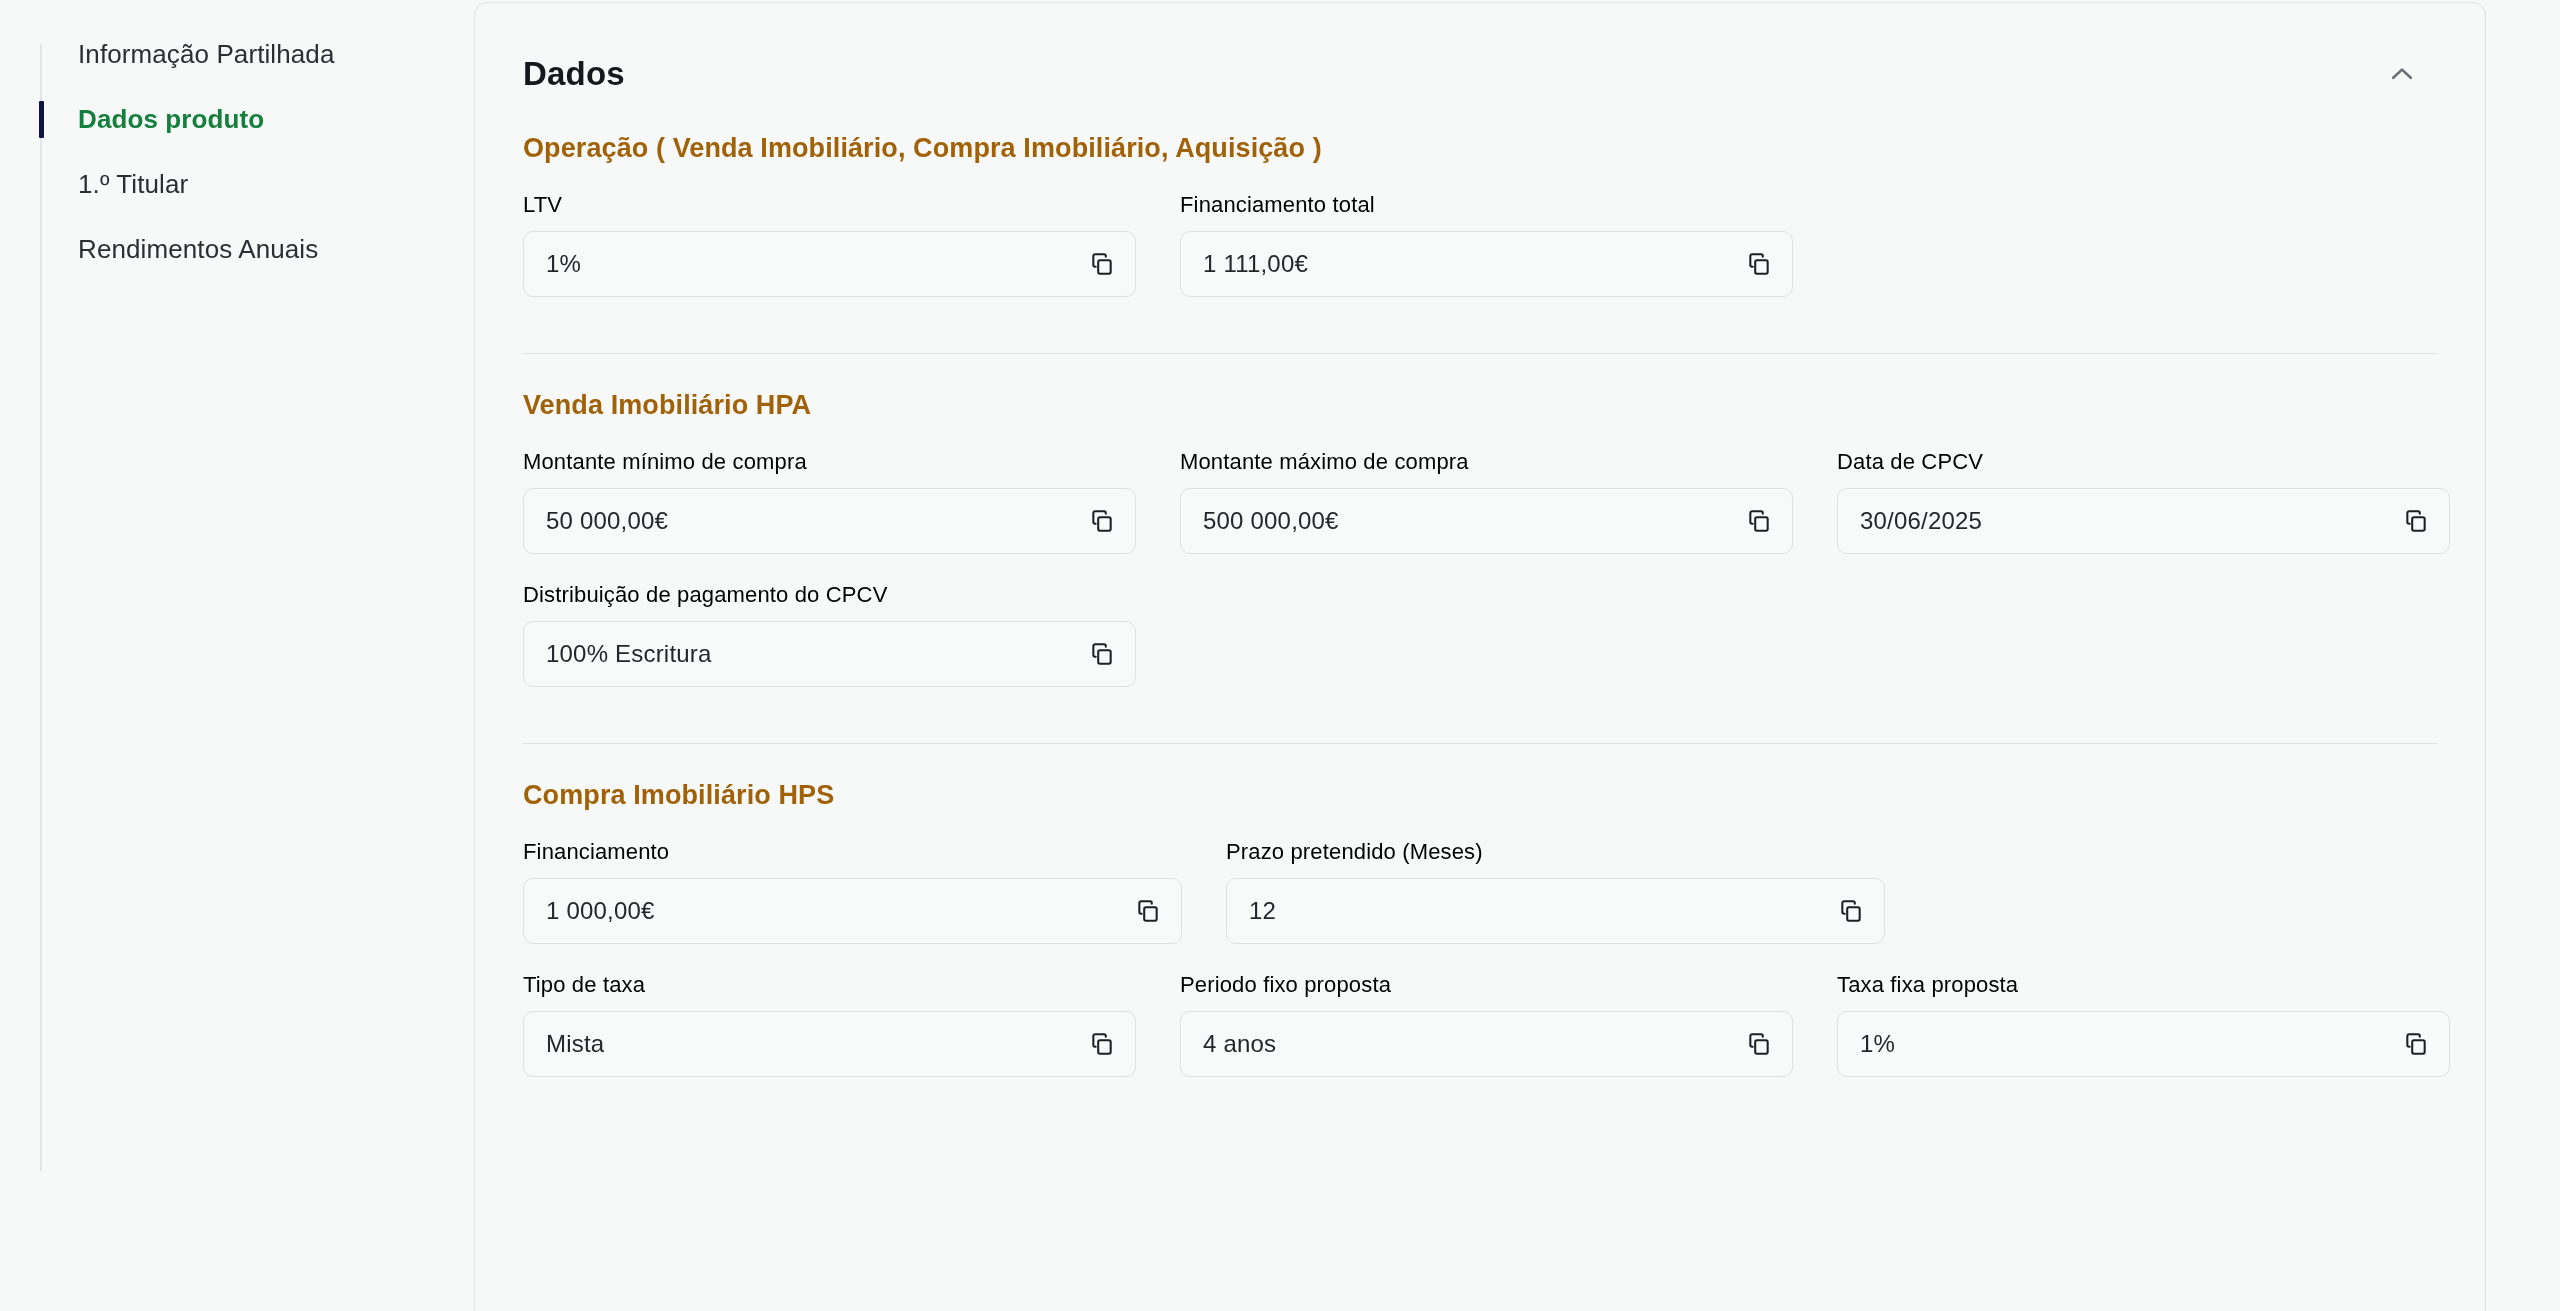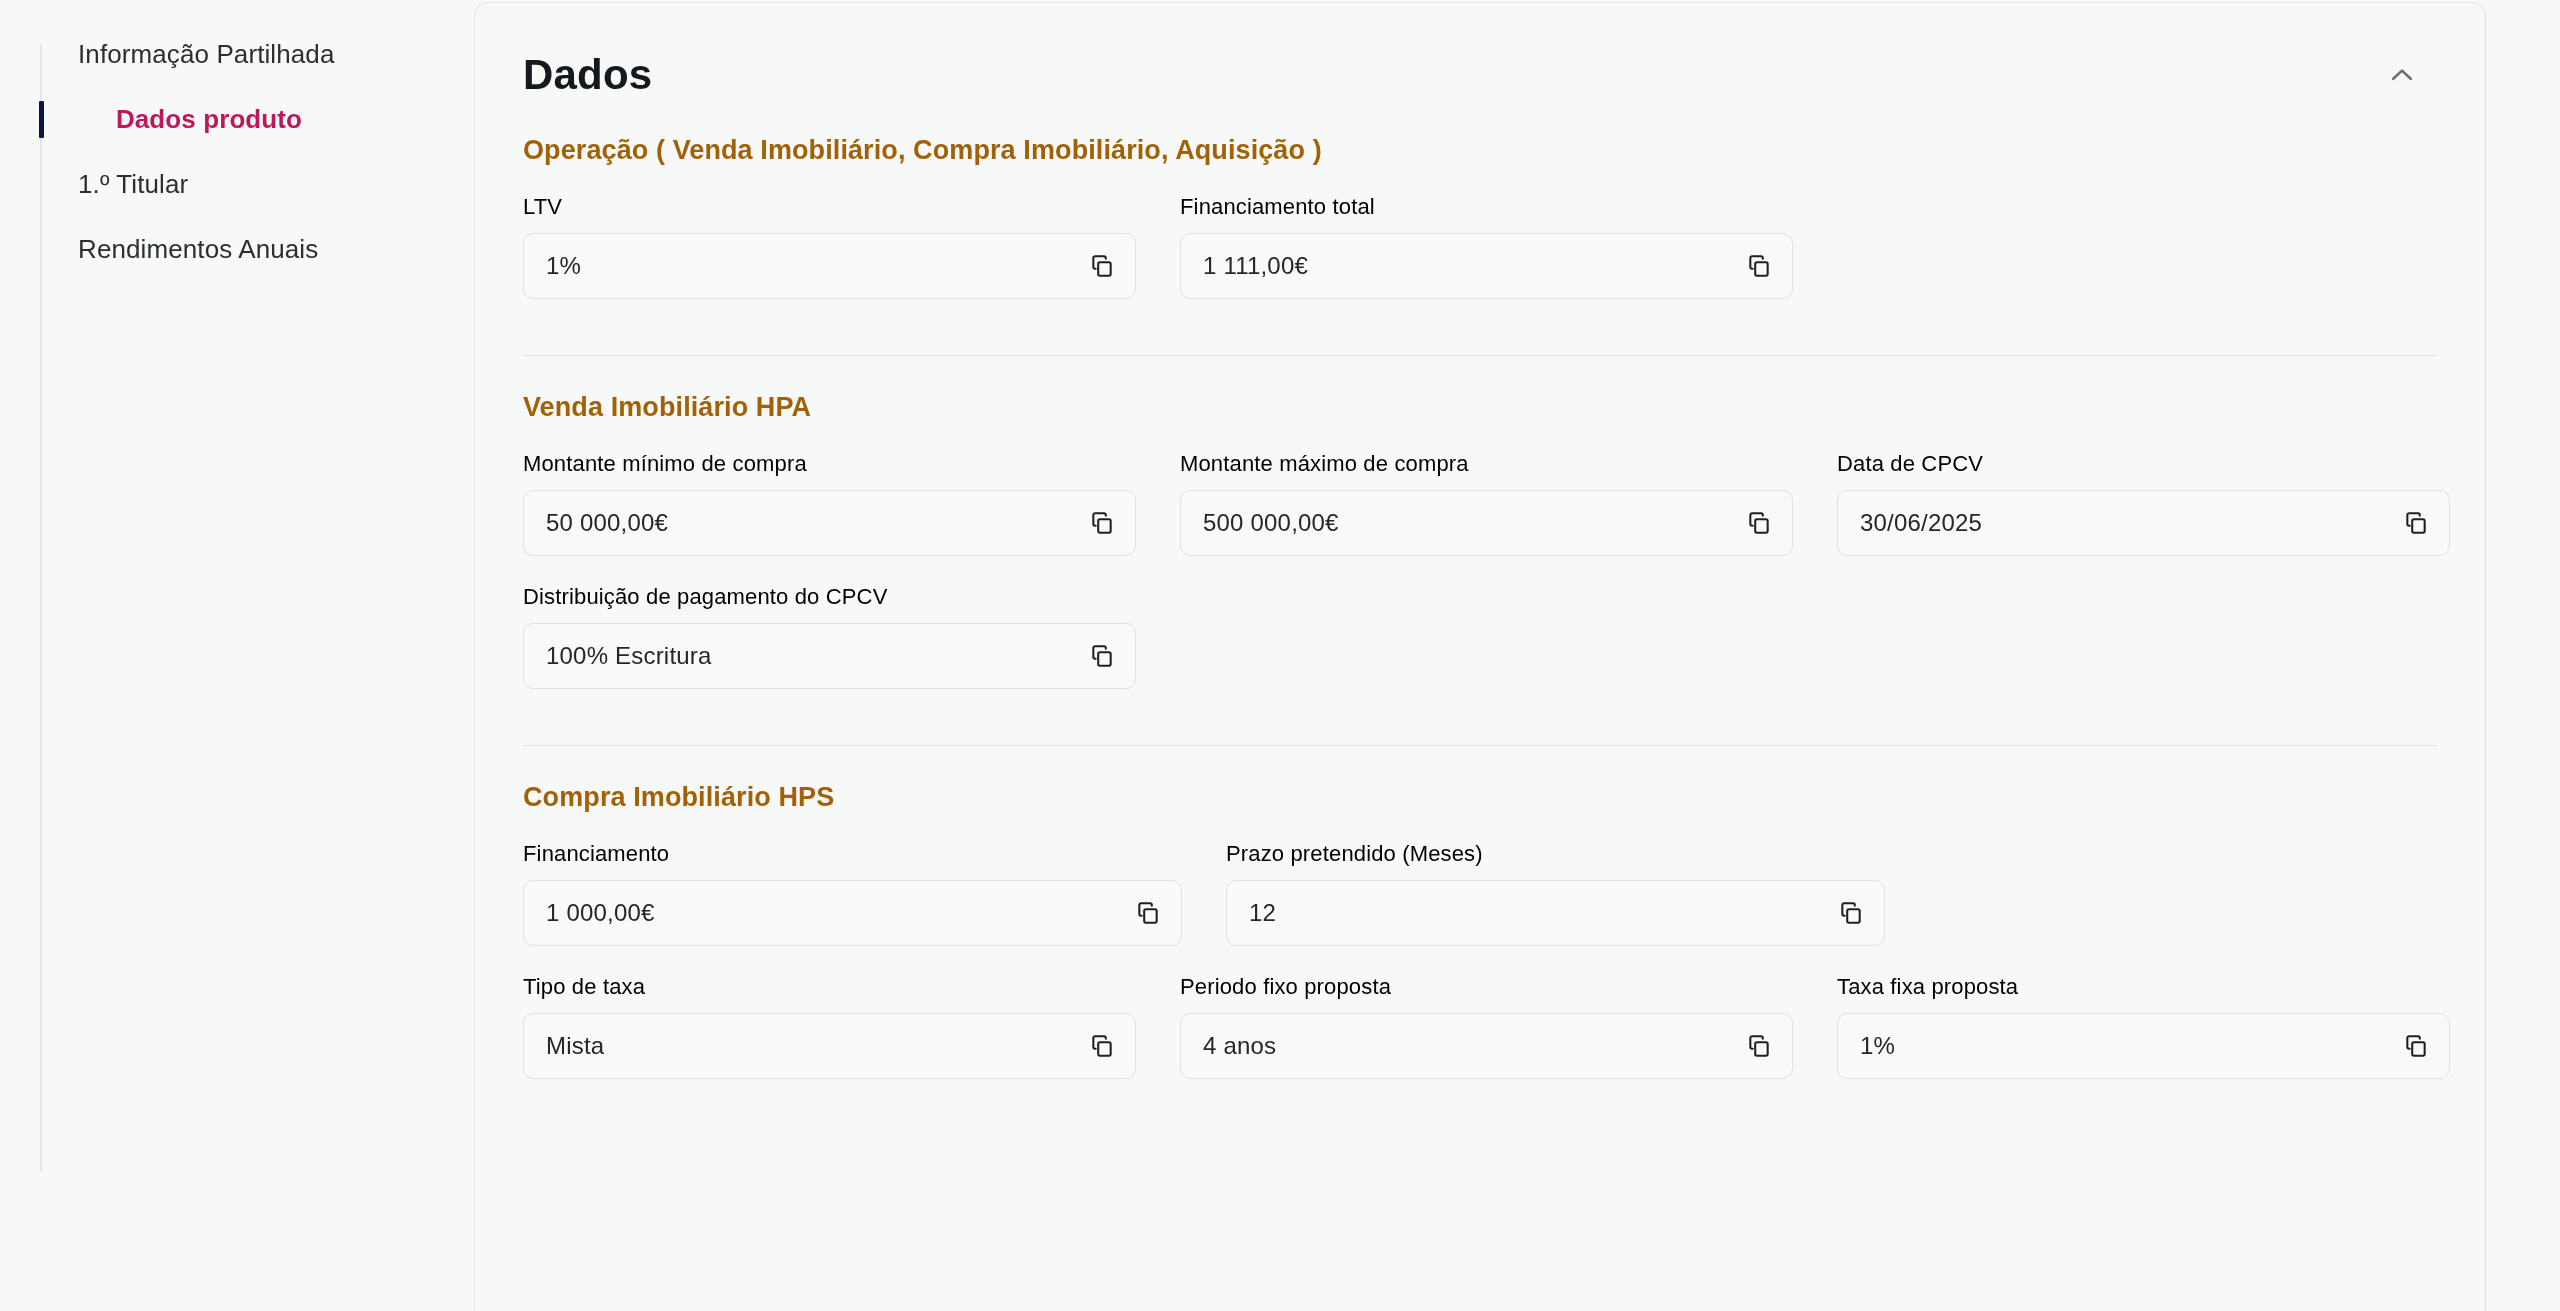--- a/index.html
+++ b/index.html
@@ -50,21 +50,21 @@
   .nav-item .bar {
     display: none;
     position: absolute;
     left: -1px;
     top: 14px;
     bottom: 14px;
     width: 5px;
     background: #10153f;
     border-radius: 1px;
   }
-  .nav-item.active { font-weight: bold; color: #be185d; text-align: center; }
+  .nav-item.active { font-weight: bold; color: #15803d; }
   .nav-item.active .bar { display: block; }
 
   
   .card {
     position: relative;
     margin-top: 2px;
     width: 2012px;
     min-height: 1340px;
     background: #f7f8f8;
     border: 1px solid #e4e6e7;
@@ -74,21 +74,21 @@
     border-bottom-left-radius: 0;
     border-bottom-right-radius: 0;
   }
   .card-header {
     display: flex;
     align-items: center;
     justify-content: space-between;
     padding: 48px 60px 0 48px;
   }
   .card-title {
-    font-size: 42px;
+    font-size: 33px;
     font-weight: bold;
     color: #15181c;
     letter-spacing: .2px;
   }
   .chevron-btn {
     width: 46px; height: 46px;
     display: flex; align-items: center; justify-content: center;
     cursor: pointer;
     background: none; border: none;
   }

